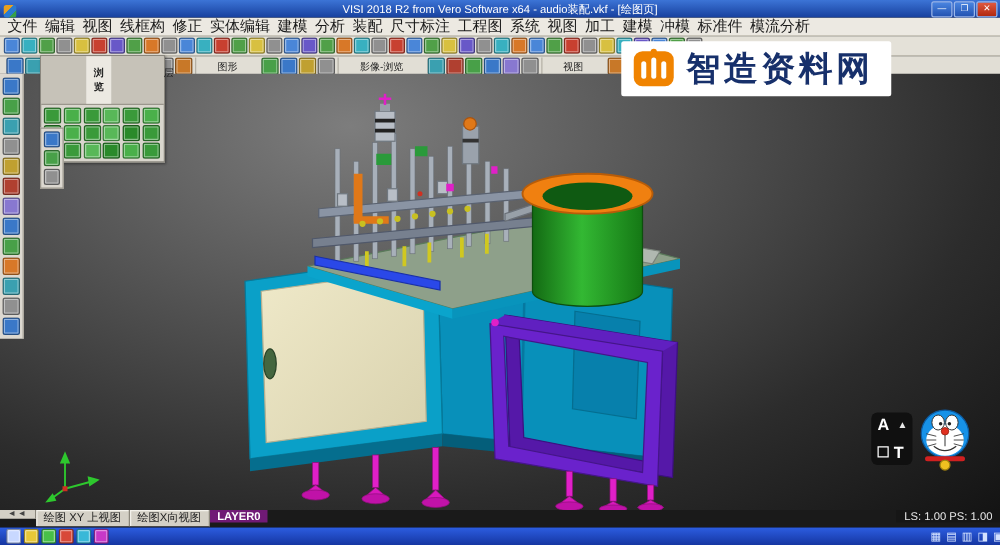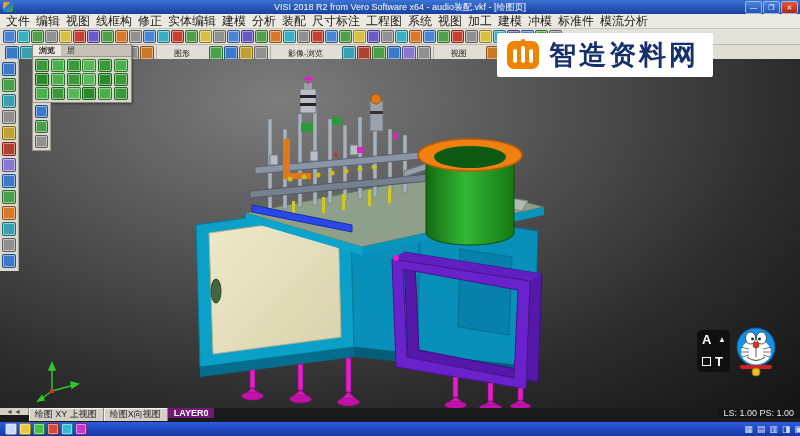--- a/index.html
+++ b/index.html
@@ -1,20 +1,20 @@
 <!DOCTYPE html>
 <html><head>
 <meta charset="utf-8">
 <style>
   html,body{margin:0;padding:0;}
   body{width:800px;height:436px;overflow:hidden;position:relative;background:#000;
        font-family:"Liberation Sans",sans-serif;-webkit-font-smoothing:antialiased;}
 
   
-  .titlebar{height:14px;background:linear-gradient(180deg,#3c74d6,#17409e);display:flex;align-items:center;
+  .titlebar{height:14px;background:linear-gradient(180deg,#3c74d6,#17409e);display:flex;align-items:flex-end;
             color:#fff;font-size:9px;position:relative;}
   .app-icon{width:10px;height:10px;margin:0 3px;border-radius:2px;
             background:linear-gradient(135deg,#e8a020 0 40%,#2a7ad0 40% 70%,#38a048 70%);}
   .title-text{position:absolute;left:0;right:0;text-align:center;pointer-events:none;white-space:nowrap;}
   .win-controls{margin-left:auto;display:flex;gap:1px;padding-right:2px;z-index:2;}
   .win-btn{width:15px;height:11px;font-size:7px;line-height:11px;text-align:center;color:#fff;
            background:linear-gradient(#4a85e0,#2353b2);border:1px solid #9ab6ea;border-radius:2px;}
   .win-btn.close{background:linear-gradient(#e05a40,#b02810);}
 
   
@@ -36,21 +36,21 @@
 
   
   .left-strip{position:absolute;left:0;top:59px;width:18px;background:#dcd8d0;border-right:1px solid #aaa69c;
               display:flex;flex-direction:column;align-items:center;gap:2px;padding:3px 0;z-index:10;}
   .left-strip .ticon{width:12px;height:12px;}
 
   
   .mini-panel{position:absolute;left:32px;top:44px;width:98px;background:#d9d6cd;border:1px solid #8a877e;
               z-index:20;box-shadow:1px 1px 2px rgba(0,0,0,.4);}
   .mini-tabs{display:flex;font-size:8px;background:#c6c2b8;border-bottom:1px solid #9a968c;}
-  .mini-tab{padding:0 6px;color:#222;}
+  .mini-tab{padding:8px 6px;color:#222;margin-left:36px;}
   .mini-tab.active{background:#ece9e2;font-weight:bold;}
   .mini-grid{display:grid;grid-template-columns:repeat(6,1fr);gap:1px;padding:2px;}
   .mini-grid .ticon{width:12px;height:11px;}
   .panel-extra{position:absolute;left:32px;top:102px;width:17px;background:#dcd8d0;border:1px solid #9a968c;
                display:flex;flex-direction:column;gap:2px;align-items:center;padding:2px 0;z-index:20;}
 
   
   .viewport{position:absolute;left:0;top:59px;width:800px;height:349px;
             background:radial-gradient(ellipse at 35% 12%,#7d7d7d 0%,#585858 32%,#2c2c2c 70%,#141414 100%);}
   .viewport svg{position:absolute;left:0;top:0;}

